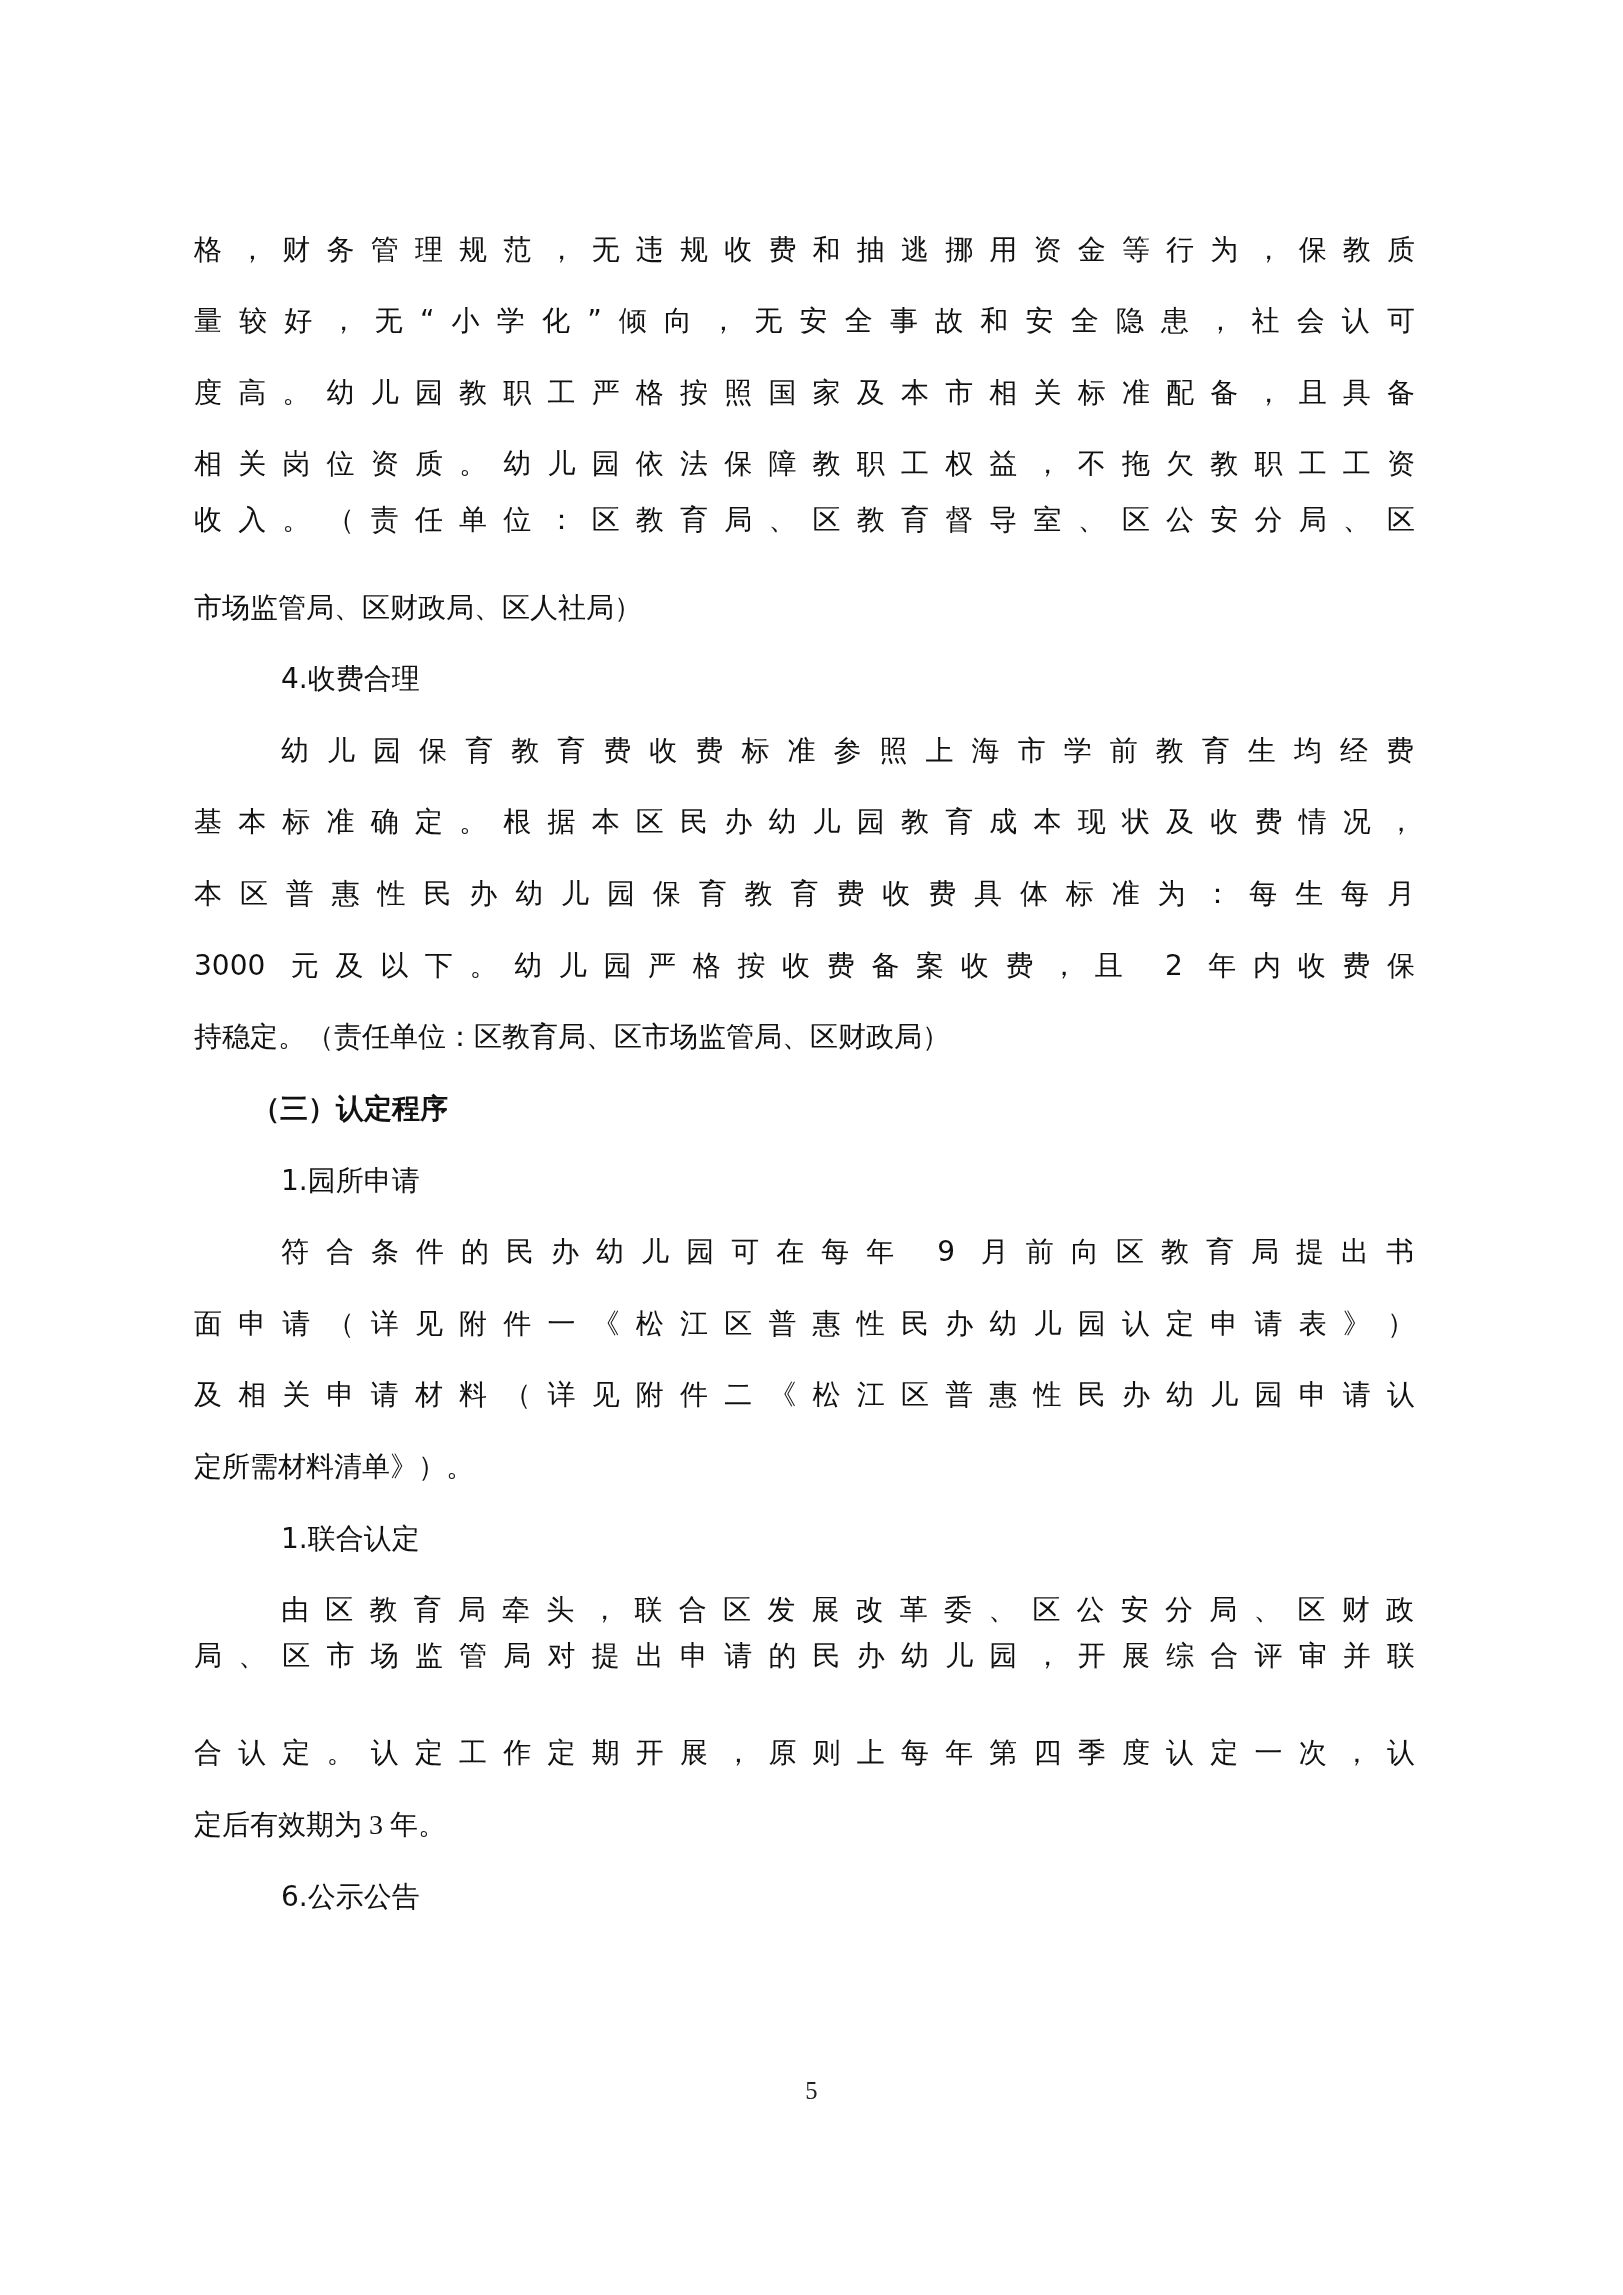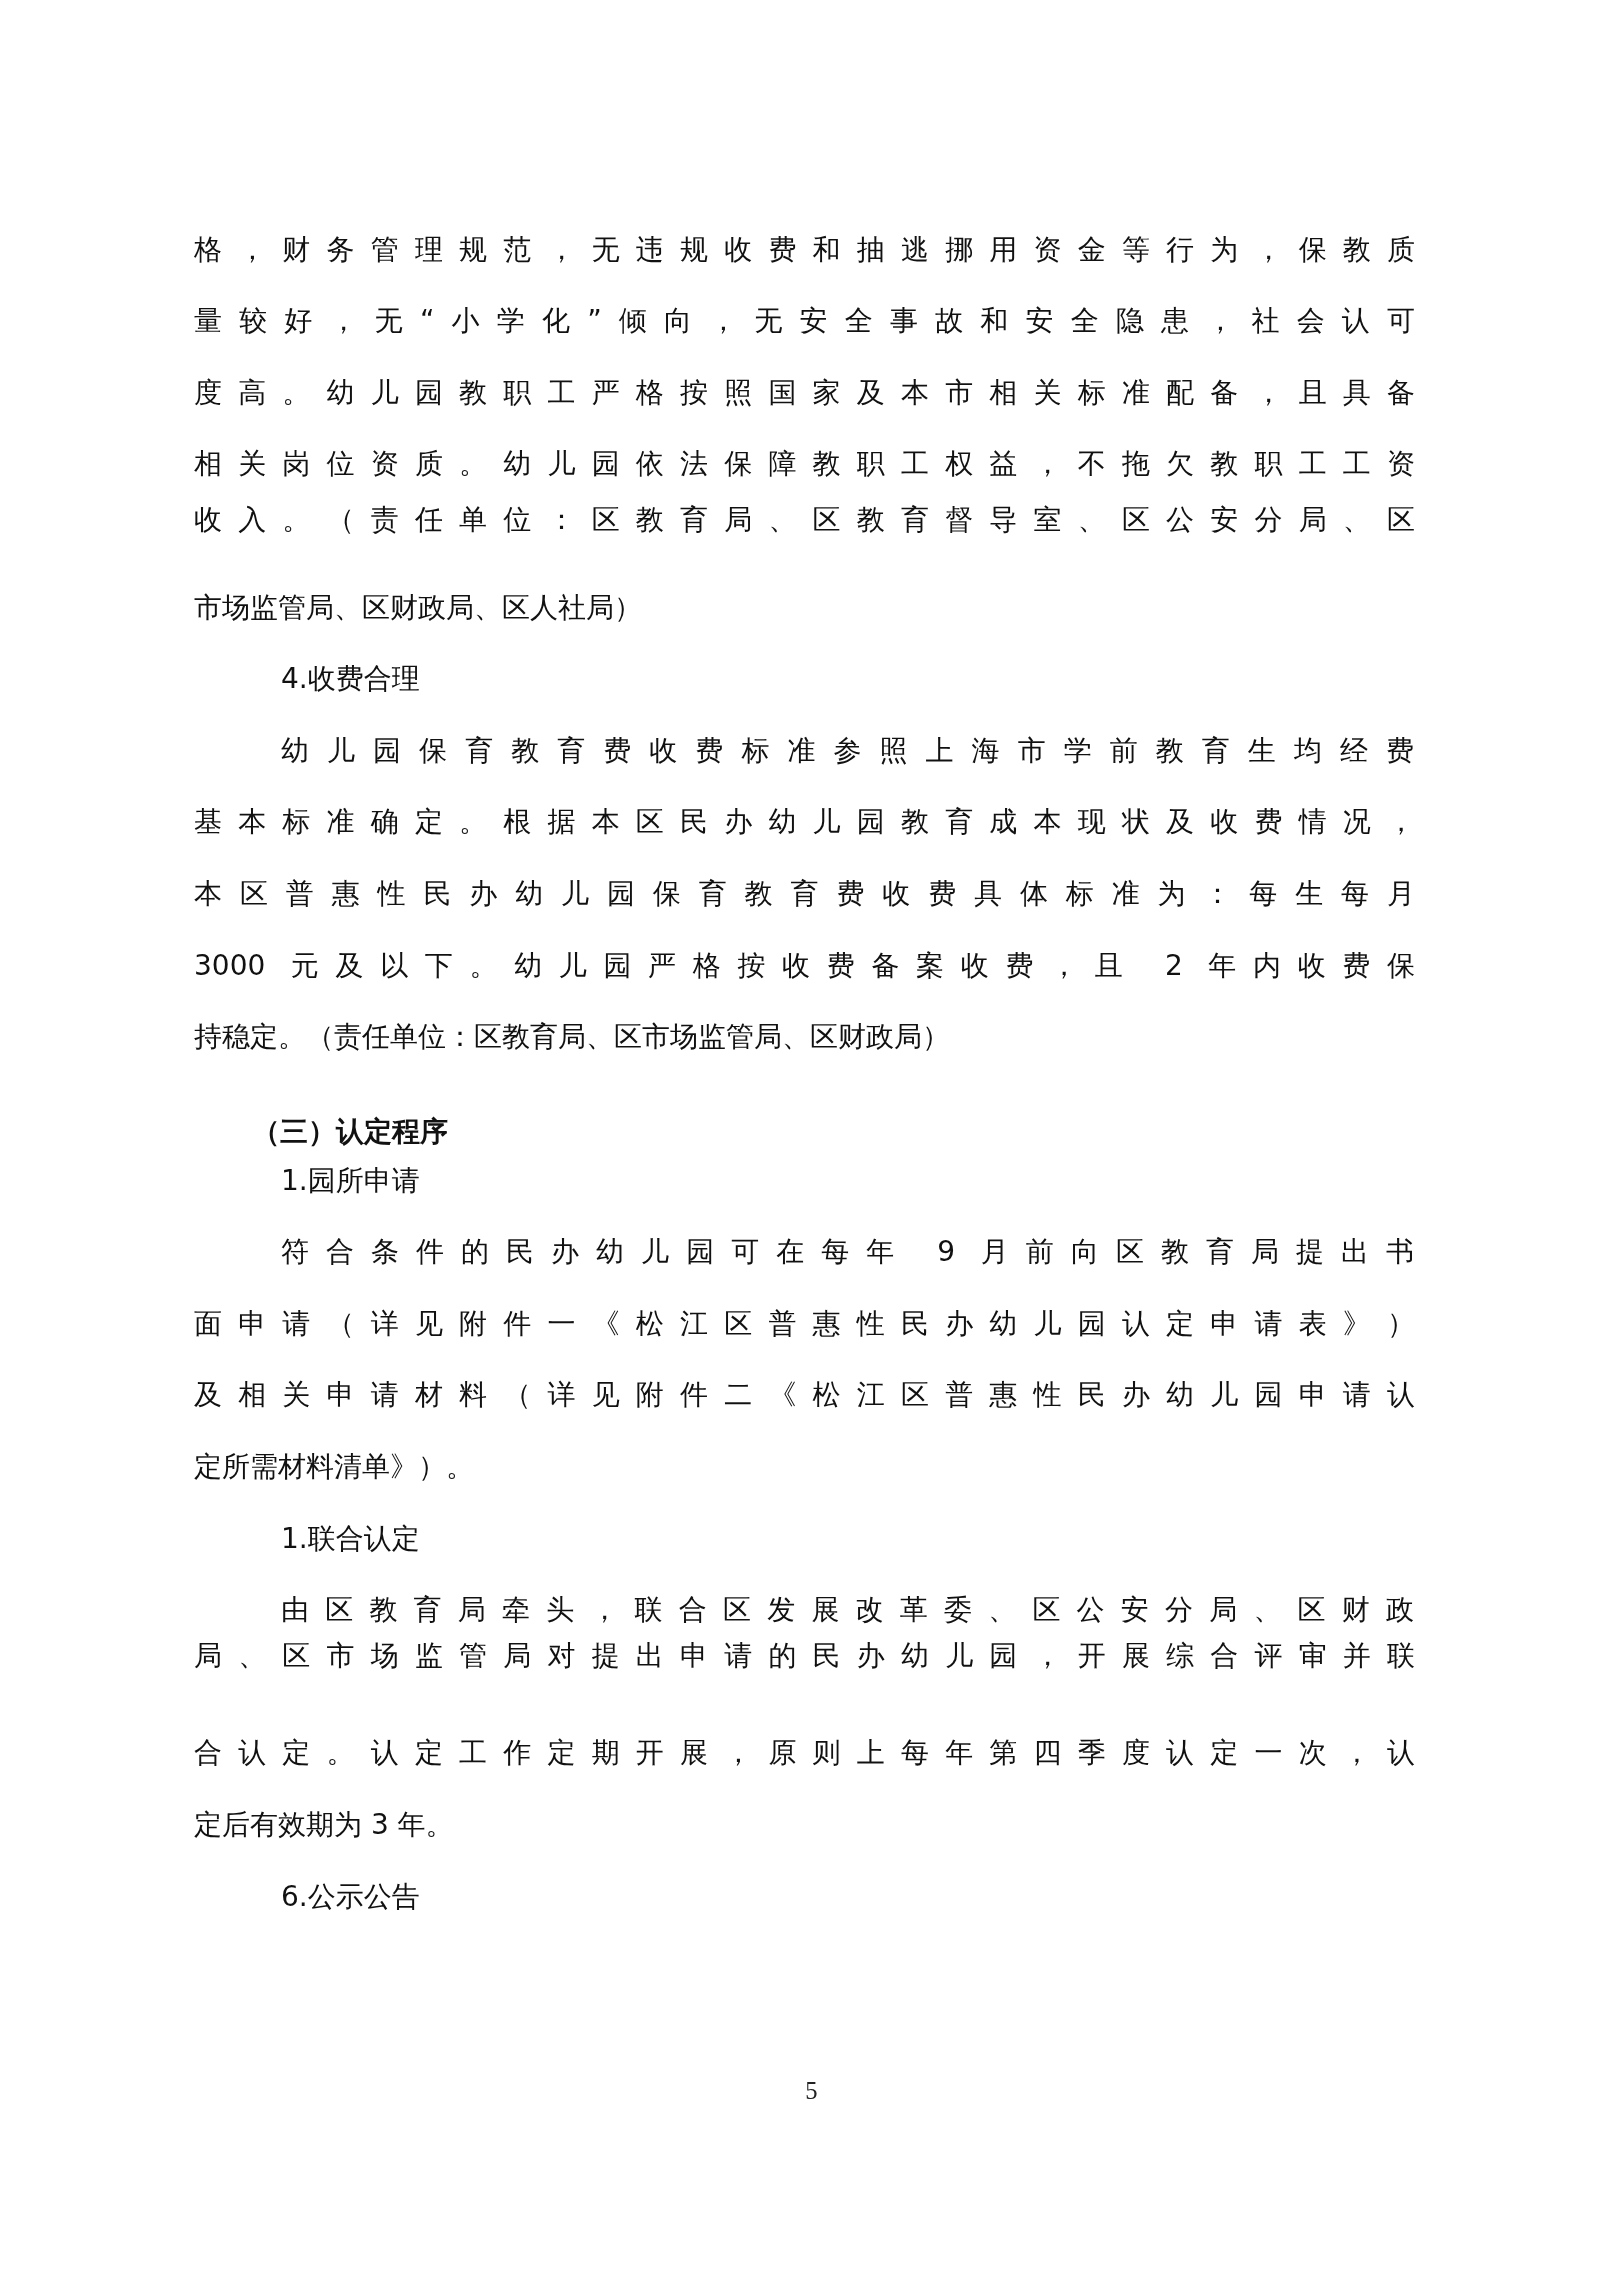--- a/index.html
+++ b/index.html
@@ -27,24 +27,24 @@
       left: 194px;
       width: 1221px;
       font-size: 28px;
       line-height: 55px;
       height: 55px;
       white-space: nowrap;
       text-align: justify;
       text-align-last: justify;
       letter-spacing: 0;
     }
-    .line.last { text-align-last: left; }
+    .line.last { text-align-last: left; font-family: Liberation Serif, serif; }
     .line.indent { left: 281px; width: 1133px; }
     .line.heading { text-align-last: left; }
-    .line.bold { font-weight: bold; margin-top: 23px; }
+    .line.bold { font-weight: bold; }
     .page-number {
       position: absolute;
       left: 0;
       width: 1623px;
       top: 2077px;
       text-align: center;
       font-family: "Liberation Serif", "DejaVu Serif", serif;
       font-size: 24.6px;
       color: #222222;
     }

